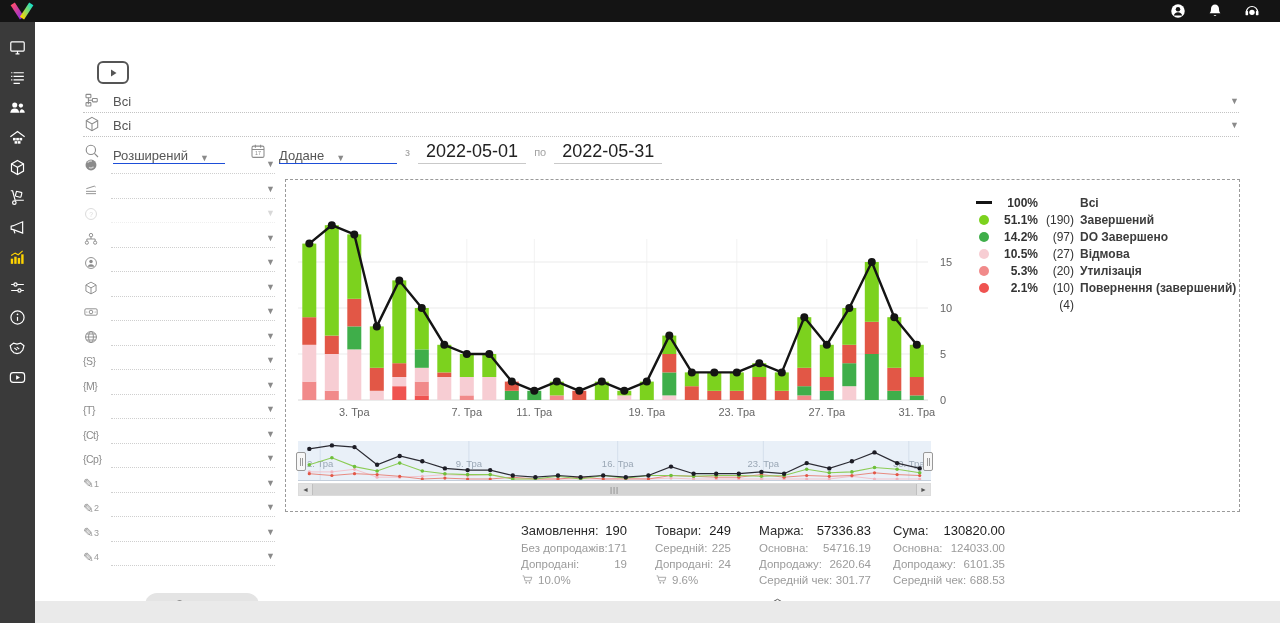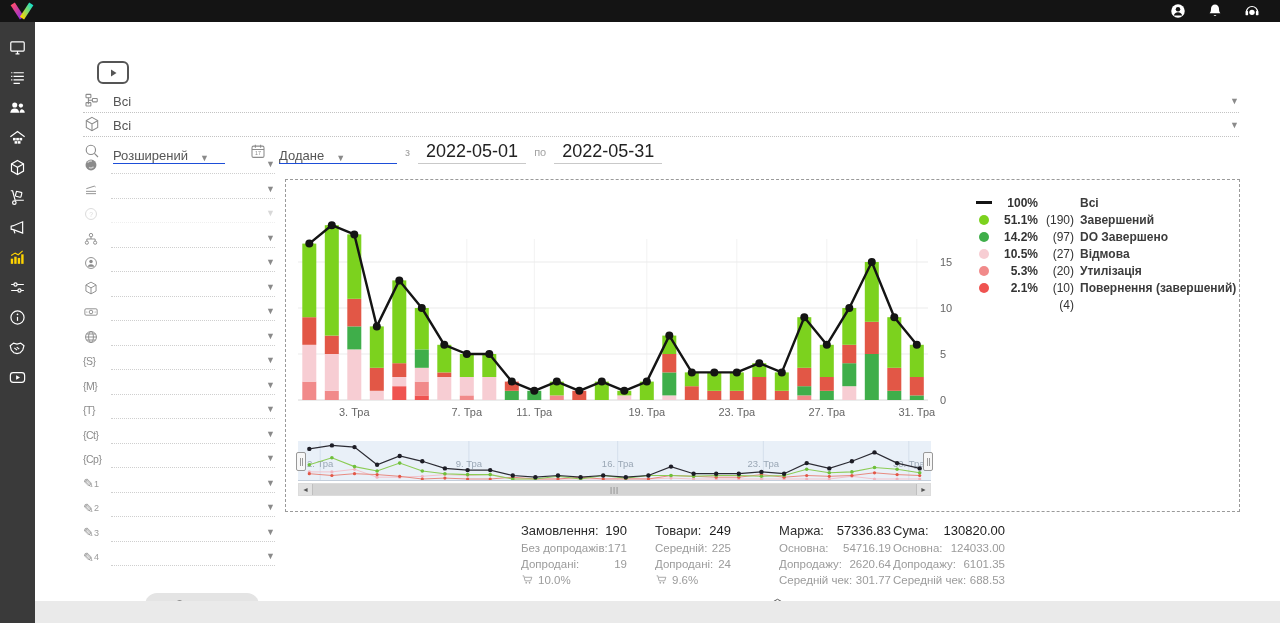--- a/index.html
+++ b/index.html
@@ -801,21 +801,21 @@
           </div>
           <div class="sum-cart">
             <span><svg viewBox="0 0 24 24" fill="none" stroke="#9b9b9b" stroke-width="1.6">
                 <path d="M3 5.2h2.2l2.3 9.3h10.3l2.2-6.6H6.6"></path>
                 <circle cx="9.6" cy="18.2" r="1.5" fill="#9b9b9b" stroke="none"></circle>
                 <circle cx="15.8" cy="18.2" r="1.5" fill="#9b9b9b" stroke="none"></circle>
               </svg></span>
             <span>9.6%</span>
           </div>
         </div>
-        <div class="sumcol" style="left: 744px; width: 112px;">
+        <div class="sumcol" style="left: 724px; width: 112px;">
           <div class="sum-title">
             <span>Маржа:</span>
             <span class="tv">57336.83</span>
           </div>
           <div class="sum-row">
             <span>Основна:</span>
             <span class="sv">54716.19</span>
           </div>
           <div class="sum-row">
             <span>Допродажу:</span>

